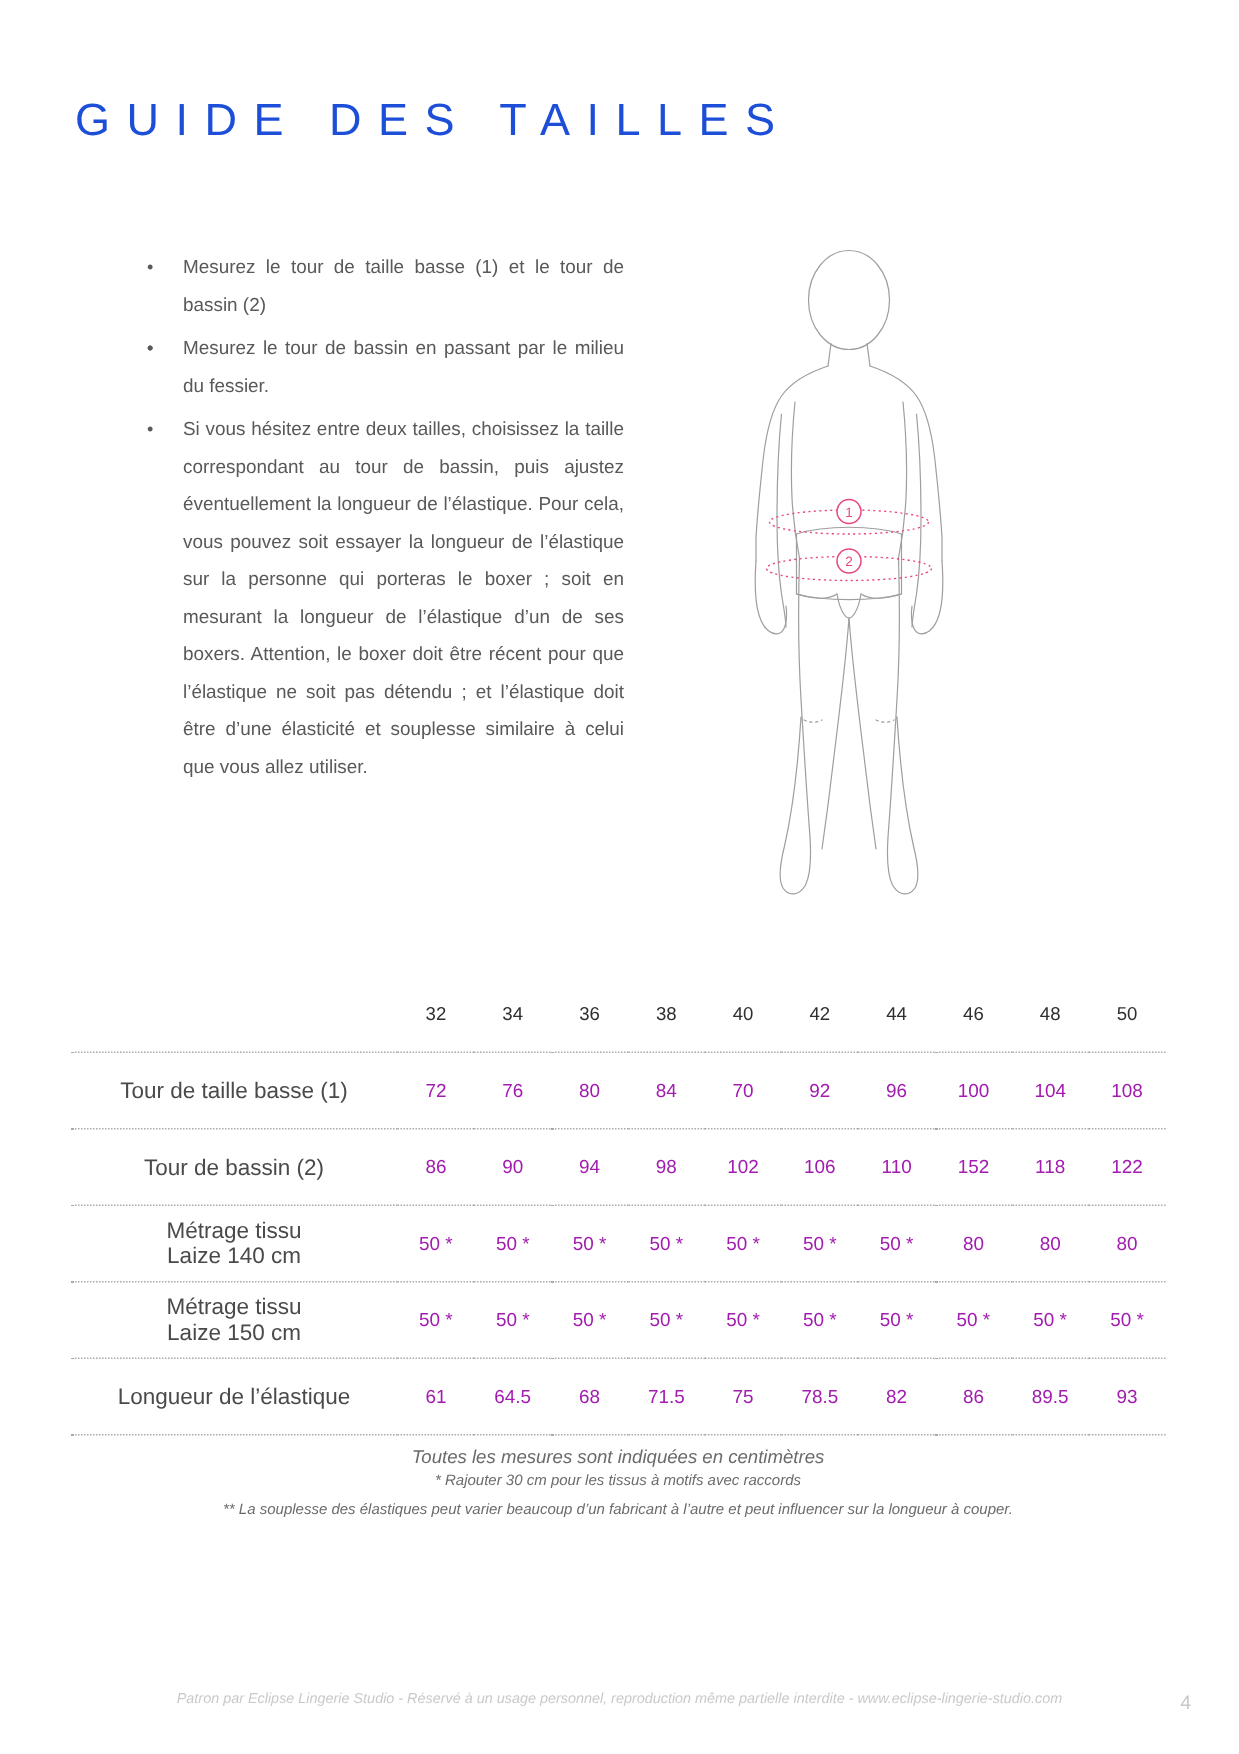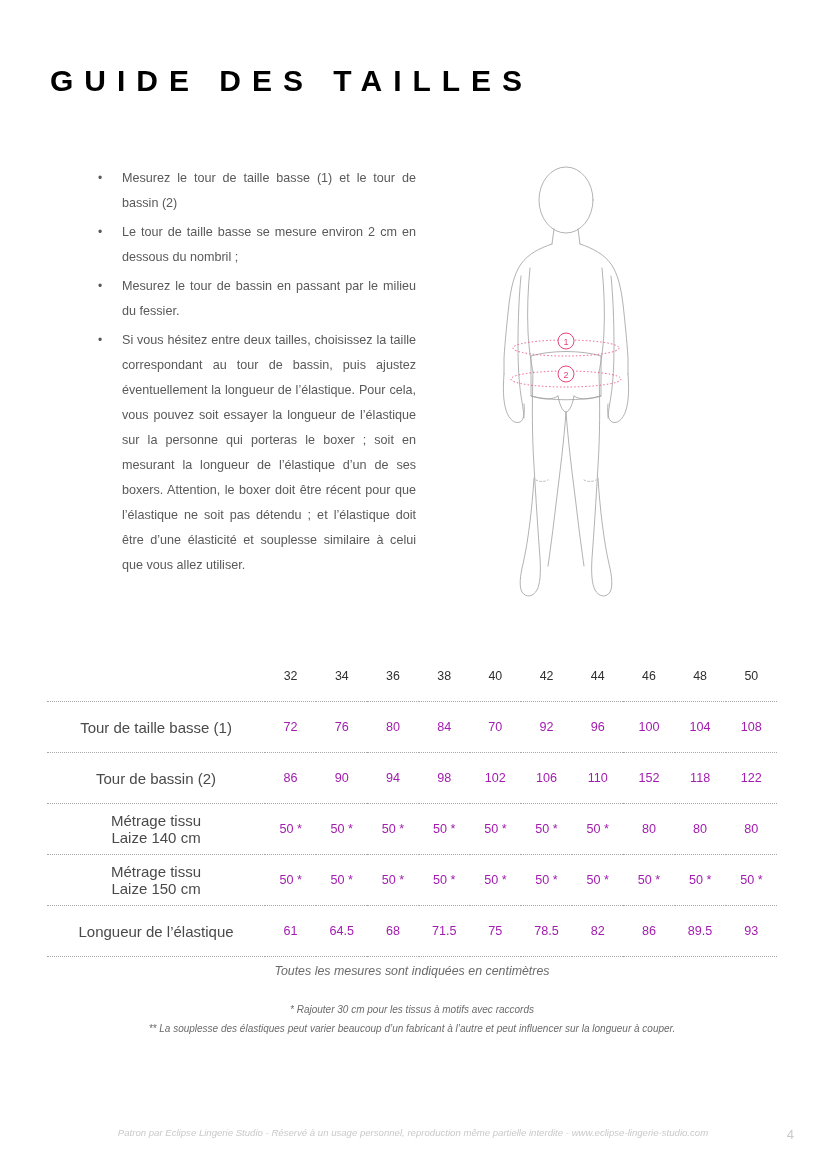--- a/index.html
+++ b/index.html
@@ -16,22 +16,22 @@
     overflow: hidden;
   }
 
   
   .page-title {
     position: absolute;
     left: 50px;
     top: 44px;
     font-size: 30px;
     letter-spacing: 11px;
-    color: #000000;
-    font-weight: 700;
+    color: #1d4ed8;
+    font-weight: 400;
     white-space: nowrap;
   }
 
   
   .instructions {
     position: absolute;
     left: 86px;
     top: 166px;
     width: 330px;
     margin: 0;
@@ -110,21 +110,21 @@
   
   .notes {
     position: absolute;
     left: 47px;
     top: 964px;
     width: 730px;
     text-align: center;
     font-style: italic;
     color: #6b6b6b;
   }
-  .note-main { font-size: 12.4px; margin-bottom: 22px; }
+  .note-main { font-size: 12.4px; }
   .note-star { font-size: 10px; line-height: 19px; }
 
   
   .footer-text {
     position: absolute;
     left: 0;
     top: 1127px;
     width: 826px;
     text-align: center;
     font-size: 9.6px;
@@ -144,21 +144,20 @@
 
 <h1 class="page-title">GUIDE DES TAILLES</h1>
 
 <ul class="instructions">
   <li>
     <span class="bullet">•</span>
     <span>Mesurez le tour de taille basse (1) et le tour de bassin (2)</span>
   </li>
   <li>
     <span class="bullet">•</span>
-    <span>Le tour de taille basse se mesure environ 2 cm en dessous du nombril ;</span>
   </li>
   <li>
     <span class="bullet">•</span>
     <span>Mesurez le tour de bassin en passant par le milieu du fessier.</span>
   </li>
   <li class="last">
     <span class="bullet">•</span>
     <span>Si vous hésitez entre deux tailles, choisissez la taille correspondant au tour de bassin, puis ajustez éventuellement la longueur de l’élastique. Pour cela, vous pouvez soit essayer la longueur de l’élastique sur la personne qui porteras le boxer ; soit en mesurant la longueur de l’élastique d’un de ses boxers. Attention, le boxer doit être récent pour que l’élastique ne soit pas détendu ; et l’élastique doit être d’une élasticité et souplesse similaire à celui que vous allez utiliser.</span>
   </li>
 </ul>

